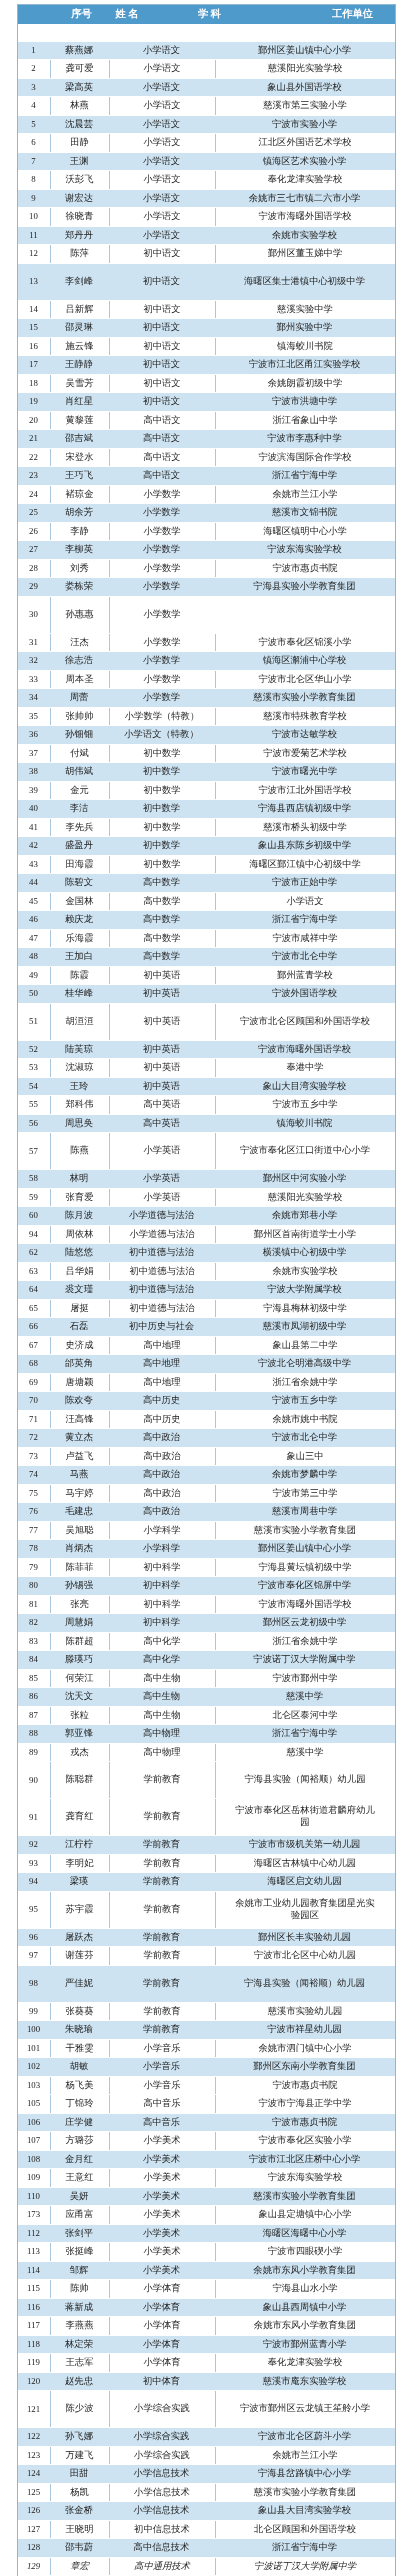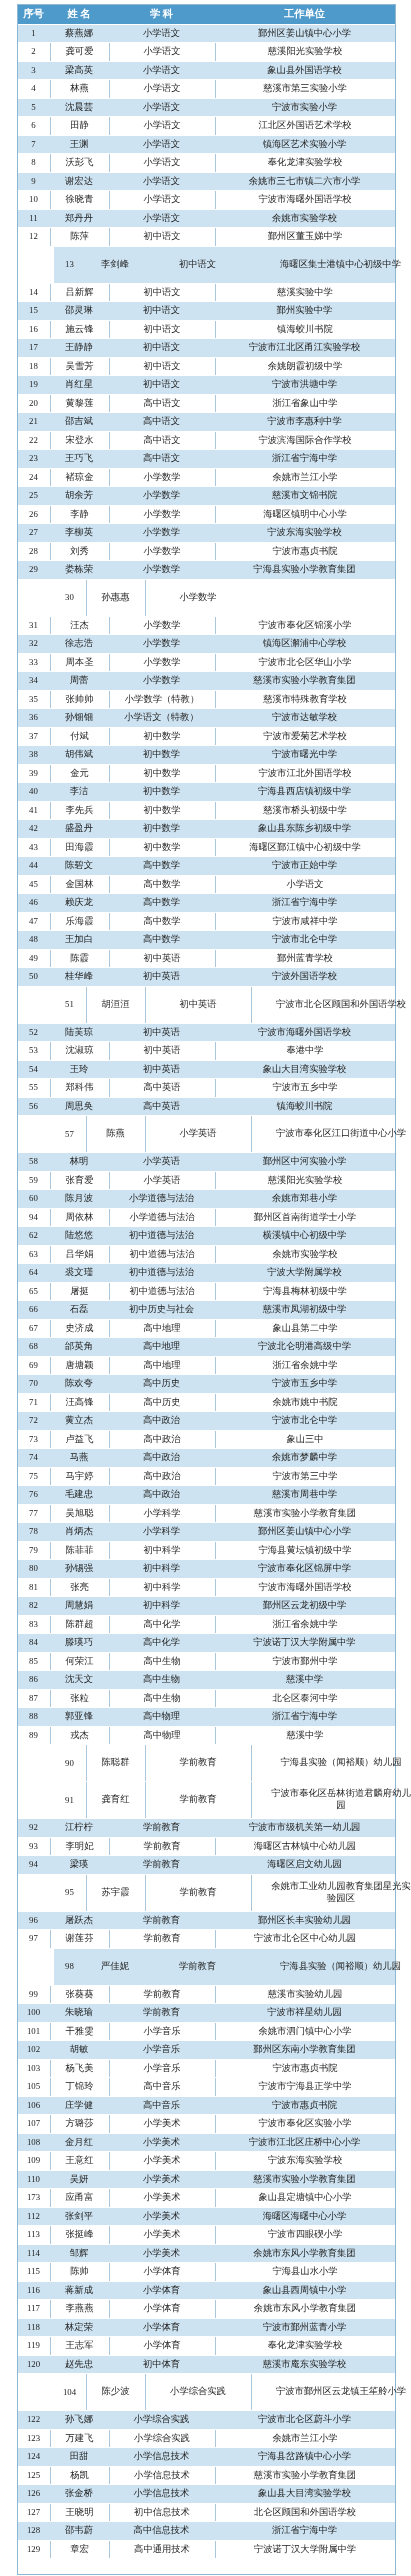--- a/index.html
+++ b/index.html
@@ -5,30 +5,30 @@
   html,body{margin:0;padding:0;}
   body{
     width:411px;height:2597px;background:#ffffff;position:relative;
     font-family:"Liberation Serif","DejaVu Serif",serif;color:#1c1c1c;
   }
   .table-wrap{
     position:absolute;left:16.5px;top:4.1px;width:377px;
     border:0.5px solid #8fb7d1;
   }
   .hrow{
-    display:flex;height:18.5px;margin-bottom:1px;
-    background:#4e9acb;color:#ffffff;font-weight:bold;font-size:10.3px;
+    display:flex;height:18.5px;margin-bottom:18px;
+    background:#4e9acb;color:#ffffff;font-weight:bold;font-size:10.3px;padding-left:48px;
   }
   .row{
     display:flex;min-height:17.5px;margin-bottom:1px;background:#ffffff;
     font-size:9.3px;line-height:1.25;
   }
-  .row:last-child{margin-bottom:16px;}
+  .row:last-child{margin-bottom:16px;font-style:italic;}
   .row.shaded{background:#cee3f1;}
-  .row.tall{min-height:36px;margin-left:36px;}
+  .row.tall{min-height:36px;}
   .cell,.hcell{
     display:flex;align-items:center;justify-content:center;text-align:center;
     box-sizing:border-box;flex:0 0 auto;
   }
   .c0{width:32px;}
   .c1{width:59px;}
   .c2{width:106px;}
   .c3{width:180px;padding:0 19.6px;}
   
   .row:not(.shaded) .cell{border-left:0.5px solid #aac7dc;}
@@ -753,21 +753,21 @@
         <div class="cell c2">小学体育</div>
         <div class="cell c3">奉化龙津实验学校</div>
       </div>
       <div class="row shaded">
         <div class="cell c0 num">120</div>
         <div class="cell c1">赵先忠</div>
         <div class="cell c2">初中体育</div>
         <div class="cell c3">慈溪市庵东实验学校</div>
       </div>
       <div class="row tall">
-        <div class="cell c0 num">104</div>
+        <div class="cell c0 num">121</div>
         <div class="cell c1">陈少波</div>
         <div class="cell c2">小学综合实践</div>
         <div class="cell c3">宁波市鄞州区云龙镇王笙舲小学</div>
       </div>
       <div class="row shaded">
         <div class="cell c0 num">122</div>
         <div class="cell c1">孙飞娜</div>
         <div class="cell c2">小学综合实践</div>
         <div class="cell c3">宁波市北仑区蔚斗小学</div>
       </div>

